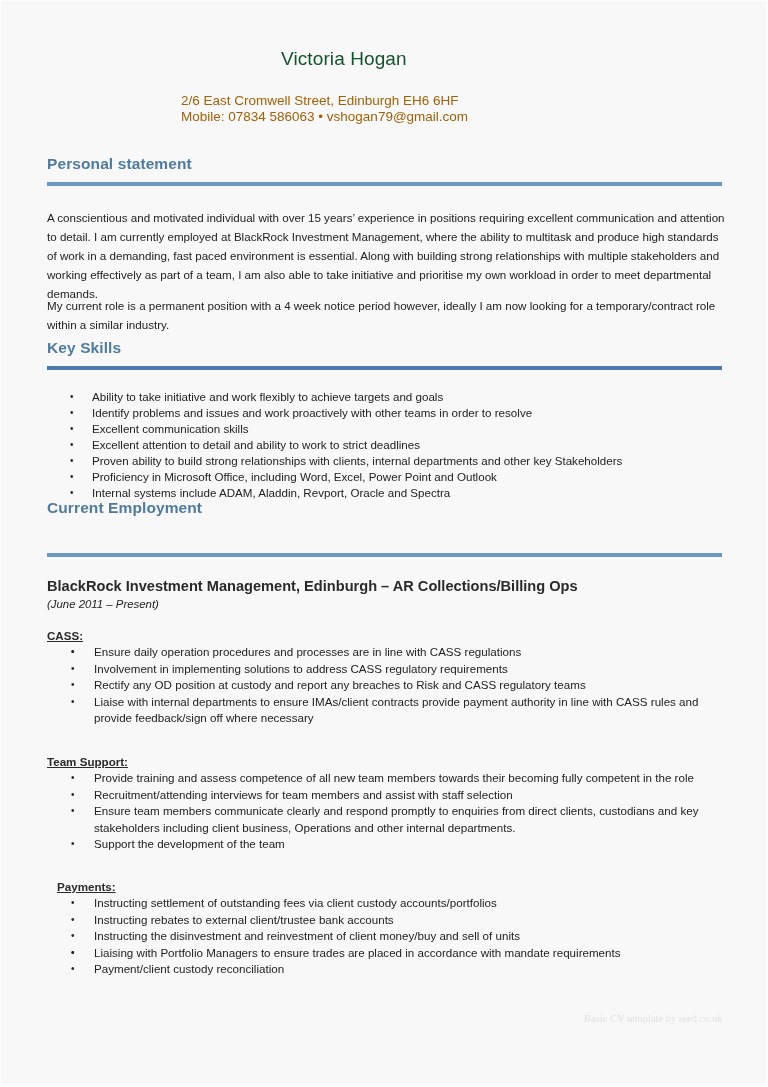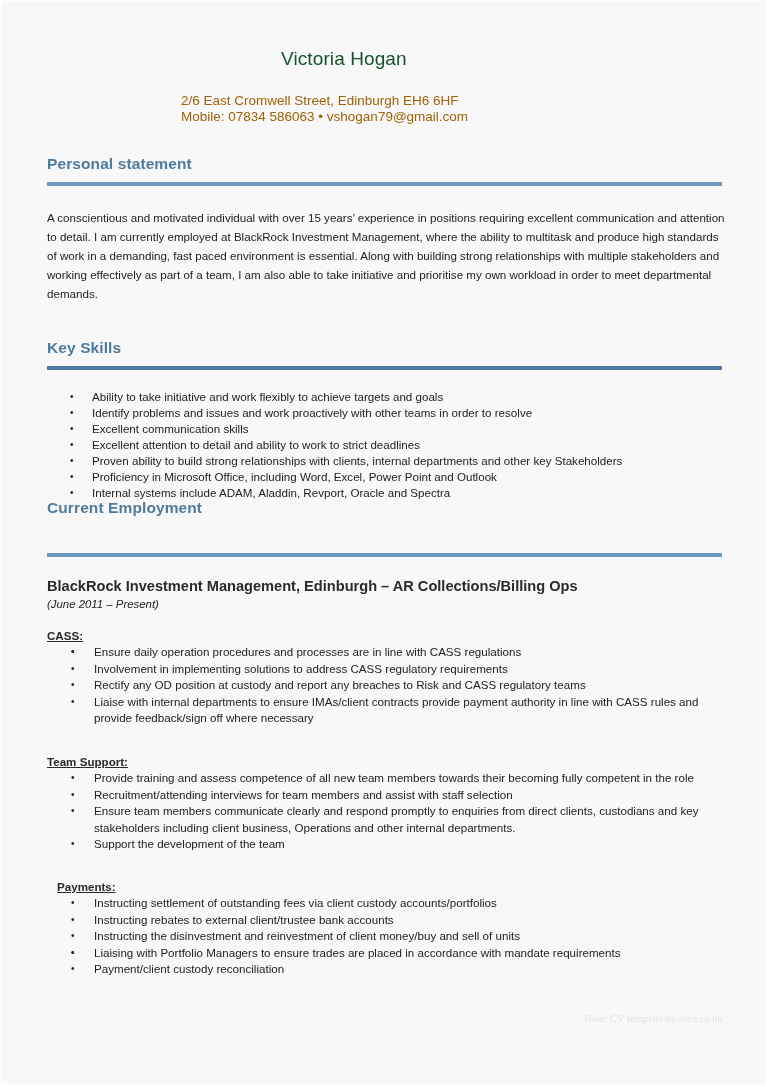--- a/index.html
+++ b/index.html
@@ -124,20 +124,21 @@
 
   <div class="abs name">Victoria Hogan</div>
   <div class="abs contact">
     <div>2/6 East Cromwell Street, Edinburgh EH6 6HF</div>
     <div>Mobile: 07834 586063 • vshogan79@gmail.com</div>
   </div>
 
   <div class="abs section-title" style="top:154px;">Personal  statement</div>
   <div class="abs rule" style="top:181px;"></div>
   <div class="abs para" style="top:207px;">A conscientious and motivated individual with over 15 years’ experience in positions requiring excellent communication and attention to detail.  I am currently employed at BlackRock Investment Management, where the ability to multitask and produce high standards of work in a demanding, fast paced environment is essential.  Along with building strong relationships with multiple stakeholders and working effectively as part of a team, I am also able to take initiative and prioritise my own workload in order to meet departmental demands.</div>
+  <div class="abs para" style="top:295px;">My current role is a permanent position with a 4 week notice period however,  ideally I am now looking for a temporary/contract role within a similar industry.</div>
 
   <div class="abs section-title" style="top:338px;">Key Skills</div>
   <div class="abs rule dark" style="top:365px;"></div>
   <div class="abs skills">
     <ul class="bullets">
       <li><span class="dot">•</span><span>Ability to take initiative and work flexibly to achieve  targets and goals</span></li>
       <li><span class="dot">•</span><span>Identify problems and issues and work proactively  with other teams in order to resolve</span></li>
       <li><span class="dot">•</span><span>Excellent communication skills</span></li>
       <li><span class="dot">•</span><span>Excellent attention to detail and ability to work to strict deadlines</span></li>
       <li><span class="dot">•</span><span>Proven  ability to build strong relationships  with clients, internal departments and other key Stakeholders</span></li>

